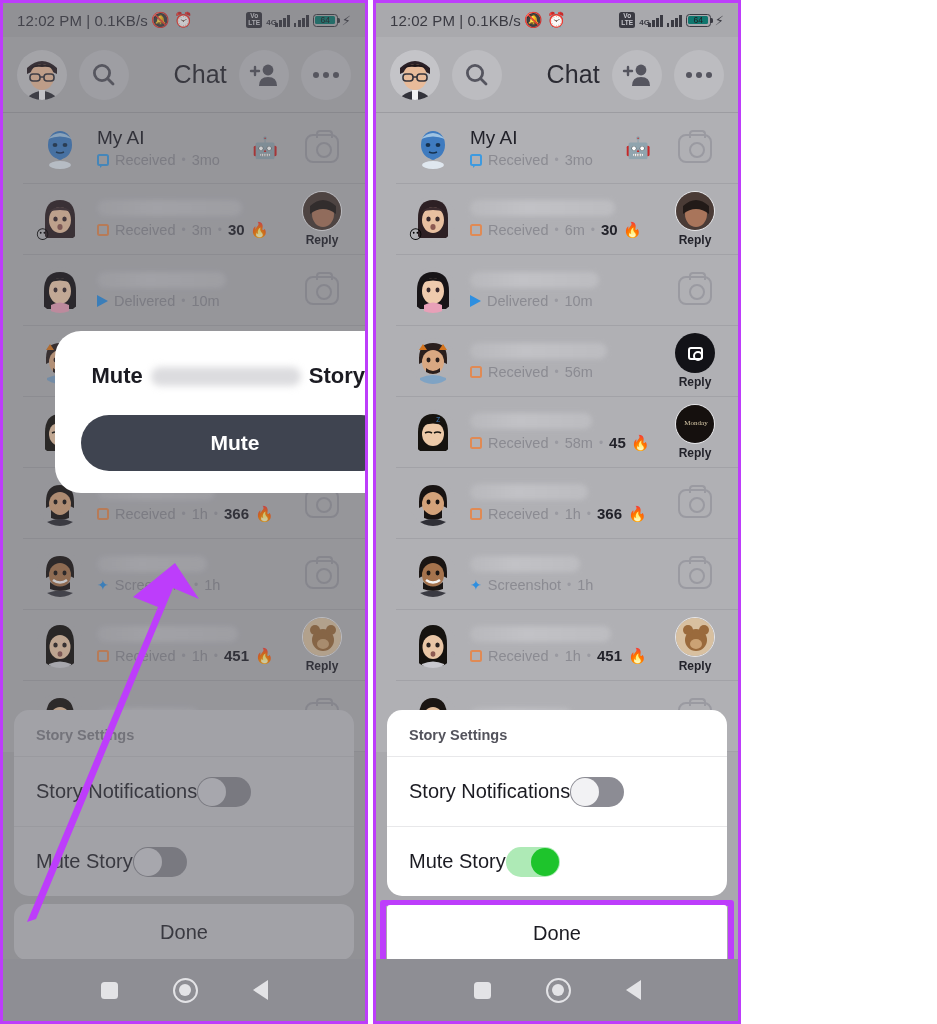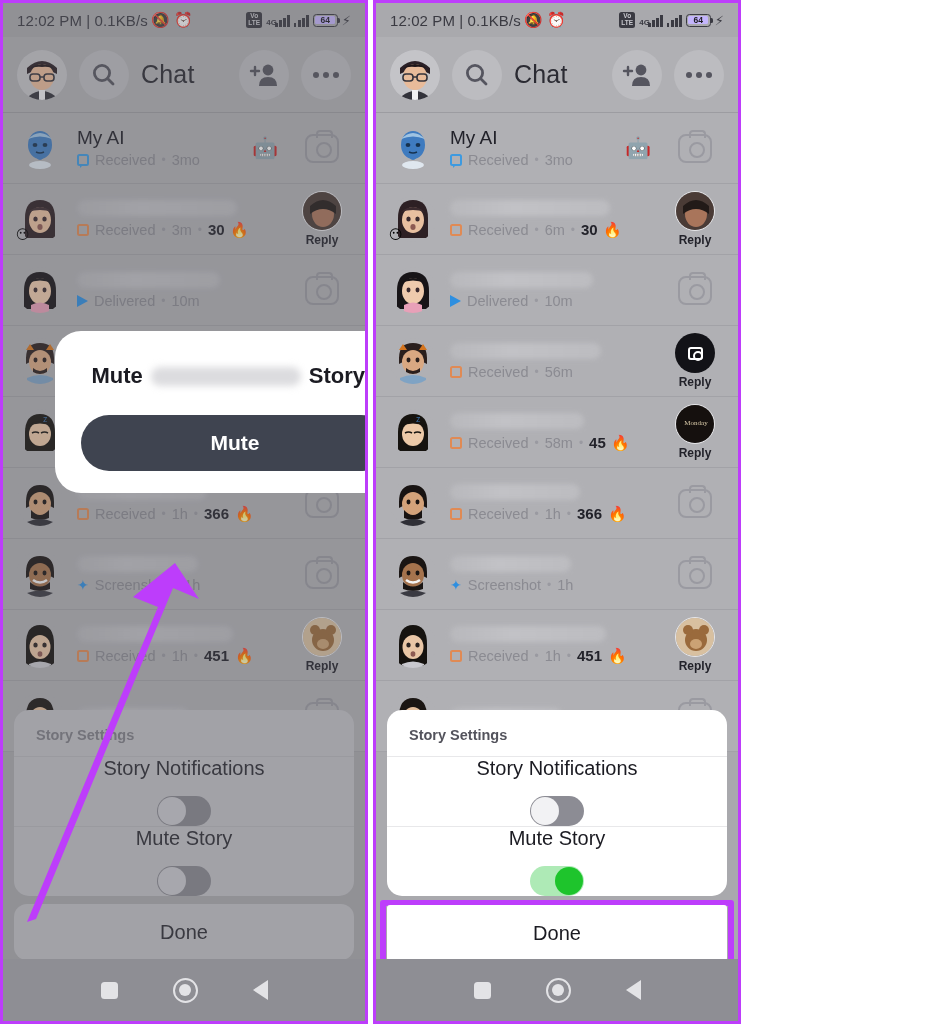--- a/index.html
+++ b/index.html
@@ -44,44 +44,44 @@
   .netlabel { font-size: 8px; font-weight: bold; color: #3a3a42; margin-right: -2px; line-height: 1; }
   .netwrap { display: inline-flex; align-items: flex-end; }
   .battery {
     width: 25px; height: 13px; border: 1.6px solid #3a3a42; border-radius: 3.5px;
     position: relative; display: flex; align-items: center; padding: 1.3px;
   }
   .battery::after {
     content: ""; position: absolute; right: -3.4px; top: 3.6px;
     width: 2.4px; height: 5px; background: #3a3a42; border-radius: 0 1.5px 1.5px 0;
   }
-  .battfill { background: #c4b5fd; height: 100%; border-radius: 1.5px;
+  .battfill { background: #0f766e; height: 100%; border-radius: 1.5px;
     display: flex; align-items: center; justify-content: center;
-    font-size: 8.5px; font-weight: bold; color: #1d1d22; width: 100%; }
+    font-size: 8.5px; font-weight: normal; color: #1d1d22; width: 100%; }
 
   
   .appbar {
     height: 76px; background: #b0b0b4;
     display: flex; align-items: center; padding: 0 14px; gap: 12px;
     border-bottom: 1px solid #9c9ca1;
   }
   .avatar-btn { width: 50px; height: 50px; border-radius: 50%; background: #bdbdc1; overflow: hidden; flex: 0 0 auto; position: relative; }
   .circle-btn {
     width: 50px; height: 50px; border-radius: 50%; background: #bcbcc0;
     display: flex; align-items: center; justify-content: center; flex: 0 0 auto;
   }
-  .app-title { flex: 1; text-align: left; font-size: 25px; color: #2b2b33; font-weight: 400; letter-spacing: .2px; }
+  .app-title { flex: 1; text-align: right; font-size: 25px; color: #2b2b33; font-weight: 400; letter-spacing: .2px; }
   .dots { display: flex; gap: 4px; }
   .dots span { width: 6px; height: 6px; border-radius: 50%; background: #55555f; }
 
   
   .chatlist { background: #b0b0b4; }
   .row {
     height: 71px; display: flex; align-items: center; padding: 0 14px;
-    border-bottom: 1px solid #a2a2a7; position: relative;
+    border-bottom: 1px solid #a2a2a7; position: relative; margin-left: 20px;
   }
   .row-avatar { width: 46px; height: 46px; flex: 0 0 auto; position: relative; }
   .bitmoji { width: 46px; height: 46px; border-radius: 50%; overflow: hidden; position: relative; }
   .badge-emoji {
     position: absolute; left: -4px; bottom: -2px; width: 19px; height: 19px;
     border-radius: 50%; font-size: 13px; line-height: 19px; text-align: center;
   }
   .row-mid { flex: 1; padding-left: 14px; display: flex; flex-direction: column; gap: 5px; min-width: 0; }
   .name-real { font-size: 19px; color: #22222a; line-height: 1.05; }
   .name-blur {
@@ -108,22 +108,22 @@
   .story-ring { width: 40px; height: 40px; border-radius: 50%; border: 1.6px solid #e6e6e9; overflow: hidden; }
   .robot-ic { font-size: 21px; line-height: 1; margin-right: 14px; }
 
   
   .sheet {
     position: absolute; left: 11px; right: 11px;
     border-radius: 15px; overflow: hidden;
   }
   .sheet-title { font-size: 14.5px; font-weight: bold; padding: 17px 22px 13px; }
   .sheet-row {
-    height: 69px; display: flex; align-items: center; justify-content: space-between;
-    padding: 0 22px; font-size: 20px; flex-direction: column;
+    height: 69px; display: flex; align-items: center; 
+    padding: 0 22px; font-size: 20px;
   }
   .divider { height: 1px; }
   .toggle { width: 54px; height: 30px; border-radius: 15px; position: relative; flex: 0 0 auto; }
   .toggle .knob { position: absolute; top: 1px; width: 28px; height: 28px; border-radius: 50%; }
   .done-btn {
     position: absolute; left: 11px; right: 11px;
     height: 56px; border-radius: 13px;
     display: flex; align-items: center; justify-content: center;
     font-size: 20px;
   }

